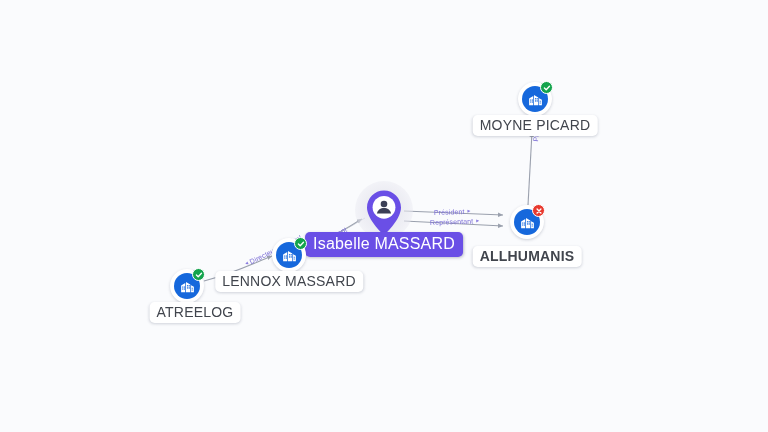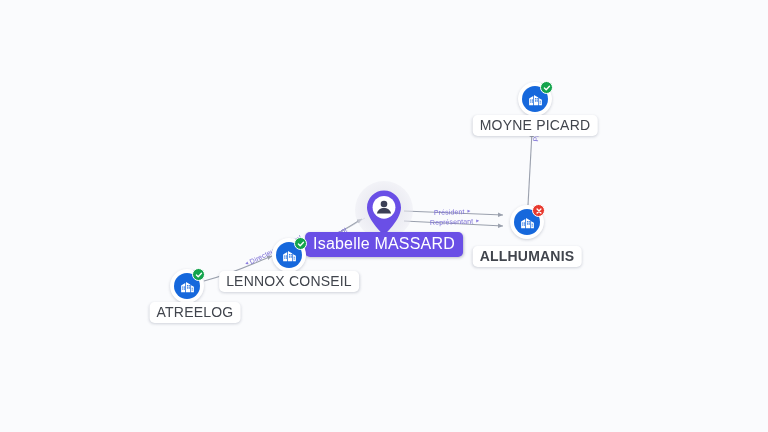--- a/index.html
+++ b/index.html
@@ -265,21 +265,21 @@
           <rect x="12.5" y="9.3" width="1.1" height="1.1" fill="#1668dc"></rect>
           <rect x="12.5" y="11.2" width="1.1" height="1.1" fill="#1668dc"></rect>
         </svg>
       </div>
       <div class="badge ok">
         <svg width="8" height="8" viewBox="0 0 10 10" aria-hidden="true">
           <path d="M1.8 5.1 L4.0 7.2 L8.1 2.9" stroke="#ffffff" stroke-width="1.7" fill="none" stroke-linecap="round" stroke-linejoin="round"></path>
         </svg>
       </div>
     </div>
-    <div class="node-label company" style="left:0px; top:16px;">LENNOX CONSEIL</div>
+    <div class="node-label company" style="left:0px; top:16px;">LENNOX MASSARD</div>
   </div>
 
   <div class="node" style="left:187px; top:286px;">
     <div class="company-icon">
       <div class="disc">
         <svg width="15" height="15" viewBox="0 0 16 16" aria-hidden="true">
           <path fill="#ffffff" d="M1.2 14.2V6.9L5.6 4.2v10H1.2zm5.2 0V3.2l4.6 2.6v8.4H6.4zm5.4 0V6.6l3.0 1.7v5.9h-3.0z"></path>
           <rect x="2.3" y="8.0" width="1.2" height="1.2" fill="#1668dc"></rect>
           <rect x="4.1" y="8.0" width="1.2" height="1.2" fill="#1668dc"></rect>
           <rect x="2.3" y="10.1" width="1.2" height="1.2" fill="#1668dc"></rect>

